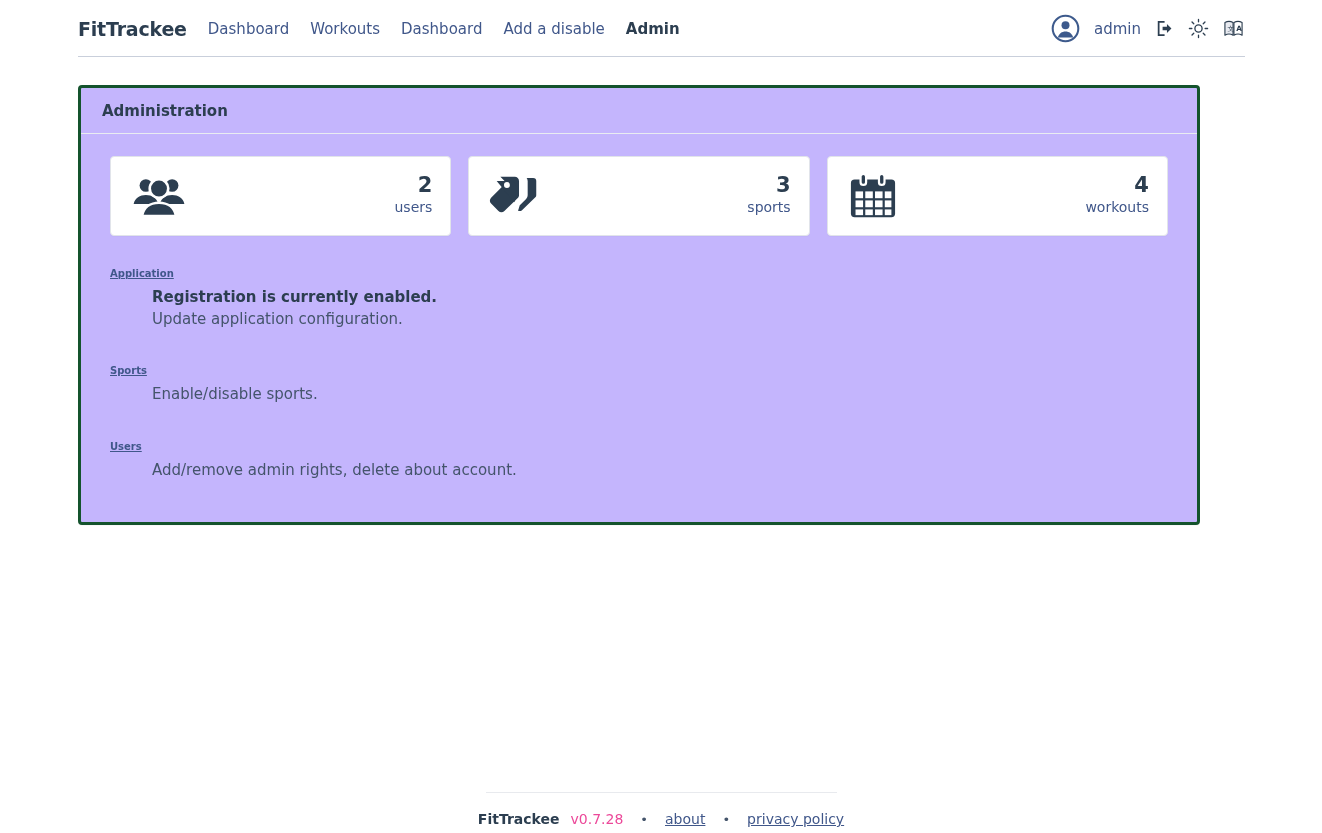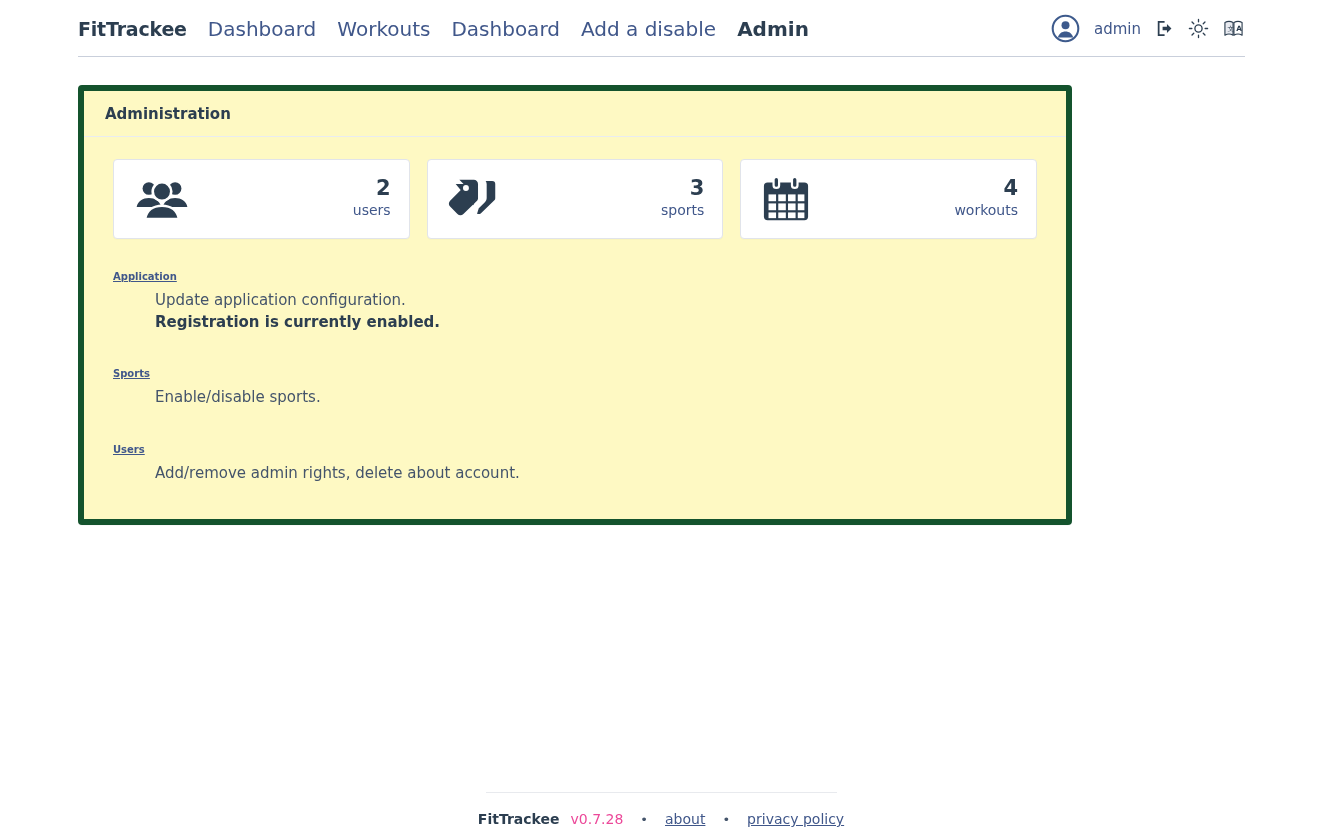--- a/index.html
+++ b/index.html
@@ -38,21 +38,21 @@
     letter-spacing: -0.2px;
     margin-right: 21px;
     cursor: pointer;
   }
   .nav {
     display: flex;
     align-items: center;
     gap: 21px;
   }
   .nav-link {
-    font-size: 20px;
+    font-size: 15px;
     color: #40578a;
     text-decoration: none;
     cursor: pointer;
     white-space: nowrap;
   }
   .nav-link.active {
     color: #2c3e50;
     font-weight: bold;
   }
   .header-right {
@@ -72,24 +72,24 @@
     justify-content: center;
     cursor: pointer;
     line-height: 0;
   }
 
   
   .main {
     padding: 28px 78px 0 78px;
   }
   .card {
-    border: 6px solid #14532d;
+    border: 3px solid #14532d;
     border-radius: 4px;
-    background: #fef9c3;
-    width: 994px;
+    background: #c4b5fd;
+    width: 1122px;
     min-height: 440px;
     box-shadow: 0 1px 1px rgba(0,0,0,0.03);
   }
   .card-title {
     padding: 14px 21px 13px 21px;
     font-size: 15px;
     font-weight: bold;
     color: #2c3e50;
     border-bottom: 1px solid #e9ecf1;
   }
@@ -300,22 +300,22 @@
             <span class="stat-value">4</span>
             <span class="stat-label">workouts</span>
           </span>
         </div>
 
 
       </div>
 
       <div class="section">
         <a class="section-link">Application</a>
+        <div class="section-desc bold">Registration is currently enabled.</div>
         <div class="section-desc">Update application configuration.</div>
-        <div class="section-desc bold">Registration is currently enabled.</div>
       </div>
 
       <div class="section">
         <a class="section-link">Sports</a>
         <div class="section-desc">Enable/disable sports.</div>
       </div>
 
       <div class="section">
         <a class="section-link">Users</a>
         <div class="section-desc">Add/remove admin rights, delete about account.</div>

